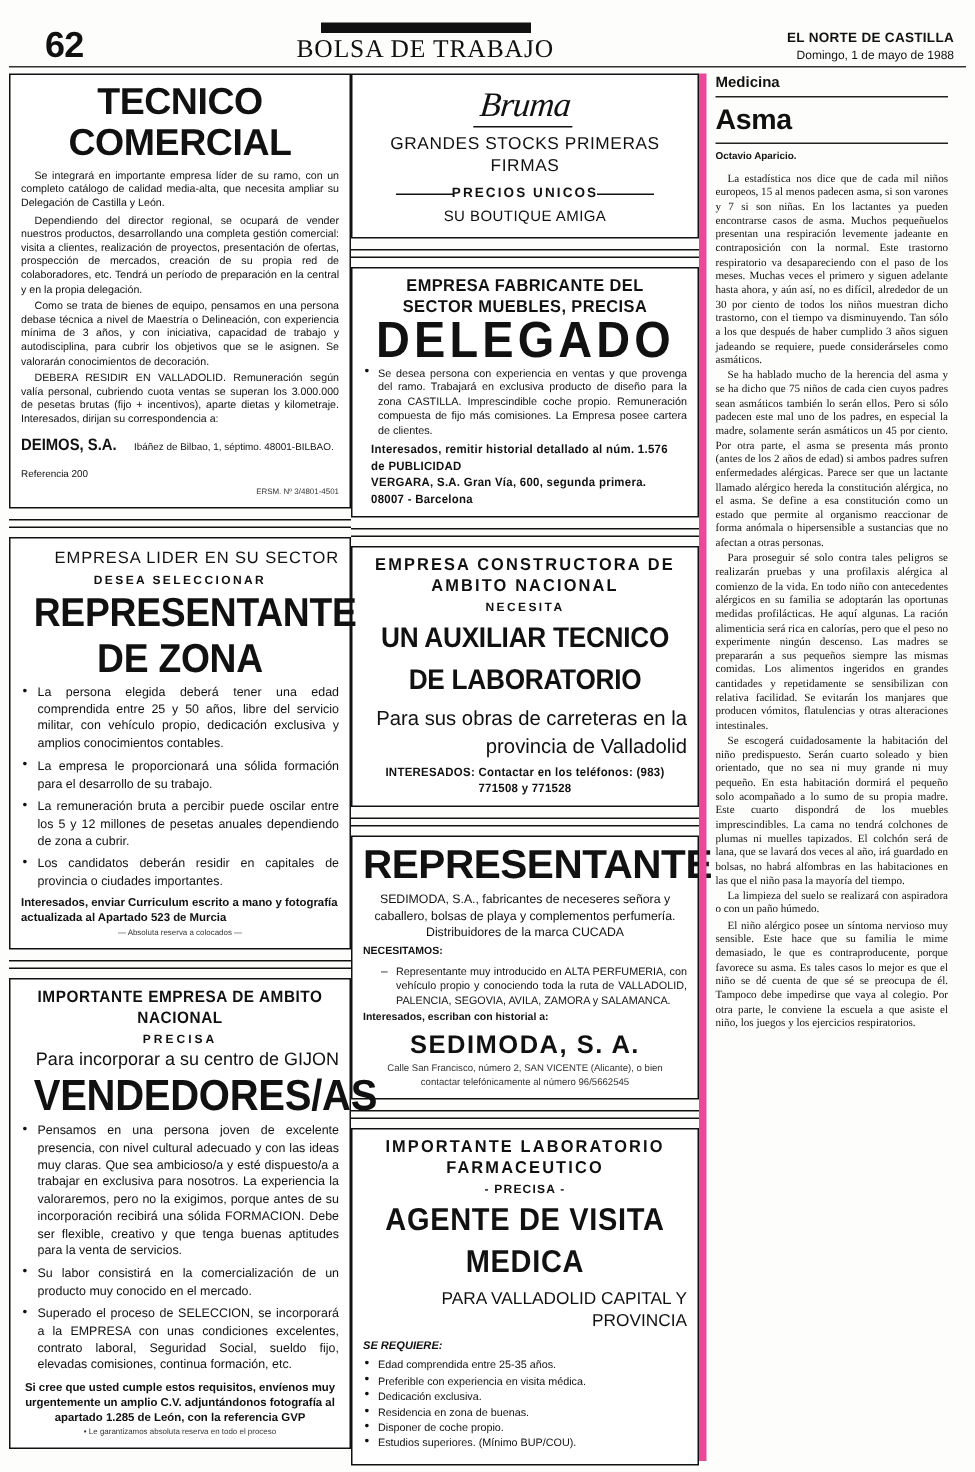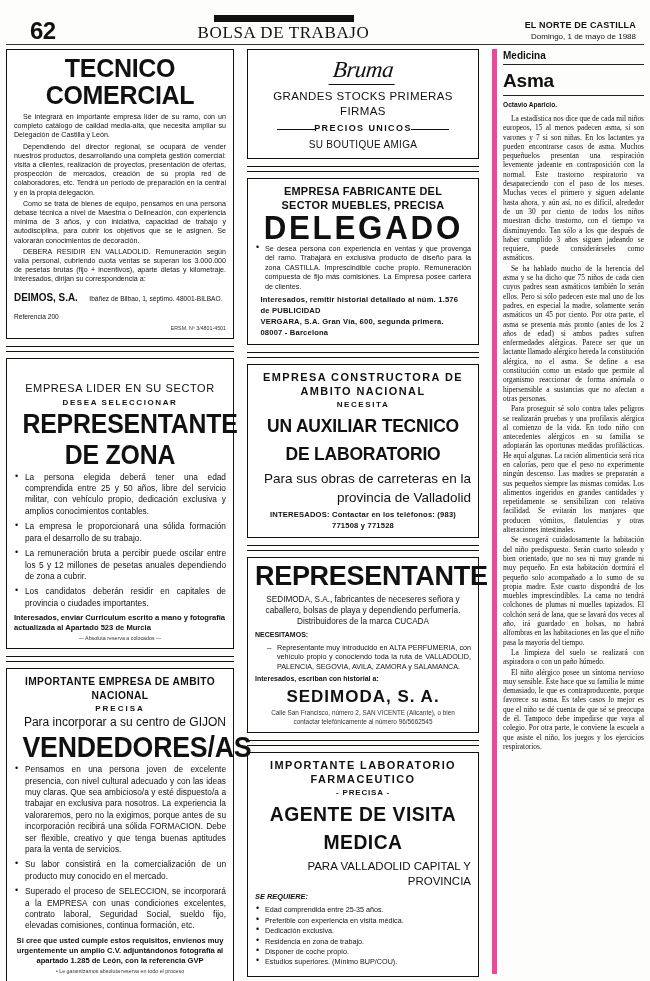--- a/index.html
+++ b/index.html
@@ -82,21 +82,21 @@
     border-top: 1px solid #333;
     margin: 2px 6px 0 6px;
   }
 
   
   .columns {
     display: flex;
     padding: 4px 6px 6px 6px;
     box-sizing: border-box;
     height: 935px;
-    gap: 13px;
+    gap: 0;
   }
   .col-left { width: 228px; }
   .col-mid  { width: 232px; }
   .col-right {
     width: 166px;
     border-left: 5px solid #ec4899;
     padding-left: 6px;
     box-sizing: border-box;
   }
 
@@ -140,23 +140,23 @@
     font-weight: bold;
     font-size: 19px;
     line-height: 21px;
     text-align: center;
     margin: 2px 0;
   }
   .h-small-caps {
     font-family: "Liberation Sans", sans-serif;
     font-size: 11px;
     line-height: 14px;
-    text-align: center;
+    text-align: right;
     letter-spacing: 0.6px;
-    margin: 17px 0 2px 0;
+    margin: 1px 0 2px 0;
   }
   .h-label {
     font-family: "Liberation Sans", sans-serif;
     font-weight: bold;
     font-size: 8px;
     line-height: 11px;
     text-align: center;
     letter-spacing: 1.6px;
     margin: 1px 0 2px 0;
   }
@@ -476,21 +476,21 @@
         <div class="h-cond" style="font-size:19px;">UN AUXILIAR TECNICO DE LABORATORIO</div>
         <div class="h-line" style="font-size:13.5px;line-height:16px;">Para sus obras de carreteras en la</div>
         <div class="h-line" style="font-size:13.5px;line-height:16px;margin-top:0;">provincia de Valladolid</div>
         <div class="invert-line">INTERESADOS: Contactar en los teléfonos: (983) 771508 y 771528</div>
       </div>
 
       <div class="ad-sep"></div>
 
       <div class="ad">
         <div class="h-huge" style="font-size:27px;">REPRESENTANTE</div>
-        <p class="body-sm" style="text-align:center;font-size:8.2px;line-height:11px;">SEDIMODA, S.A., fabricantes de neceseres señora y caballero, bolsas de playa y dependiendo perfumería. Distribuidores de la marca CUCADA</p>
+        <p class="body-sm" style="text-align:center;font-size:8.2px;line-height:11px;">SEDIMODA, S.A., fabricantes de neceseres señora y caballero, bolsas de playa y complementos perfumería. Distribuidores de la marca CUCADA</p>
         <div class="bold-note" style="font-size:7px;">NECESITAMOS:</div>
         <ul class="bul dash small" style="margin-left:10px;">
           <li>Representante muy introducido en ALTA PERFUMERIA, con vehículo propio y conociendo toda la ruta de VALLADOLID, PALENCIA, SEGOVIA, AVILA, ZAMORA y SALAMANCA.</li>
         </ul>
         <div class="bold-note" style="font-size:7px;">Interesados, escriban con historial a:</div>
         <div class="h-mid" style="font-size:17px;letter-spacing:1px;">SEDIMODA, S. A.</div>
         <div class="tiny ctr" style="font-size:6.4px;line-height:8.6px;">Calle San Francisco, número 2, SAN VICENTE (Alicante), o bien</div>
         <div class="tiny ctr" style="font-size:6.4px;line-height:8.6px;margin-top:0;">contactar telefónicamente al número 96/5662545</div>
       </div>
 
@@ -499,21 +499,21 @@
       <div class="ad">
         <div class="band-head wide">IMPORTANTE LABORATORIO FARMACEUTICO</div>
         <div class="h-label" style="letter-spacing:0.8px;">- PRECISA -</div>
         <div class="h-cond" style="font-size:21px;letter-spacing:0.5px;">AGENTE  DE  VISITA  MEDICA</div>
         <div class="h-line" style="font-size:11.5px;">PARA VALLADOLID CAPITAL Y PROVINCIA</div>
         <div class="bold-note" style="font-size:7.4px;font-style:italic;">SE REQUIERE:</div>
         <ul class="bul small">
           <li>Edad comprendida entre 25-35 años.</li>
           <li>Preferible con experiencia en visita médica.</li>
           <li>Dedicación exclusiva.</li>
-          <li>Residencia en zona de trabajo.</li>
+          <li>Residencia en zona de buenas.</li>
           <li>Disponer de coche propio.</li>
           <li>Estudios superiores. (Mínimo BUP/COU).</li>
         </ul>
 
       </div>
 
     </div>
 
     <div class="col-right">
       <div class="kicker">Medicina</div>

